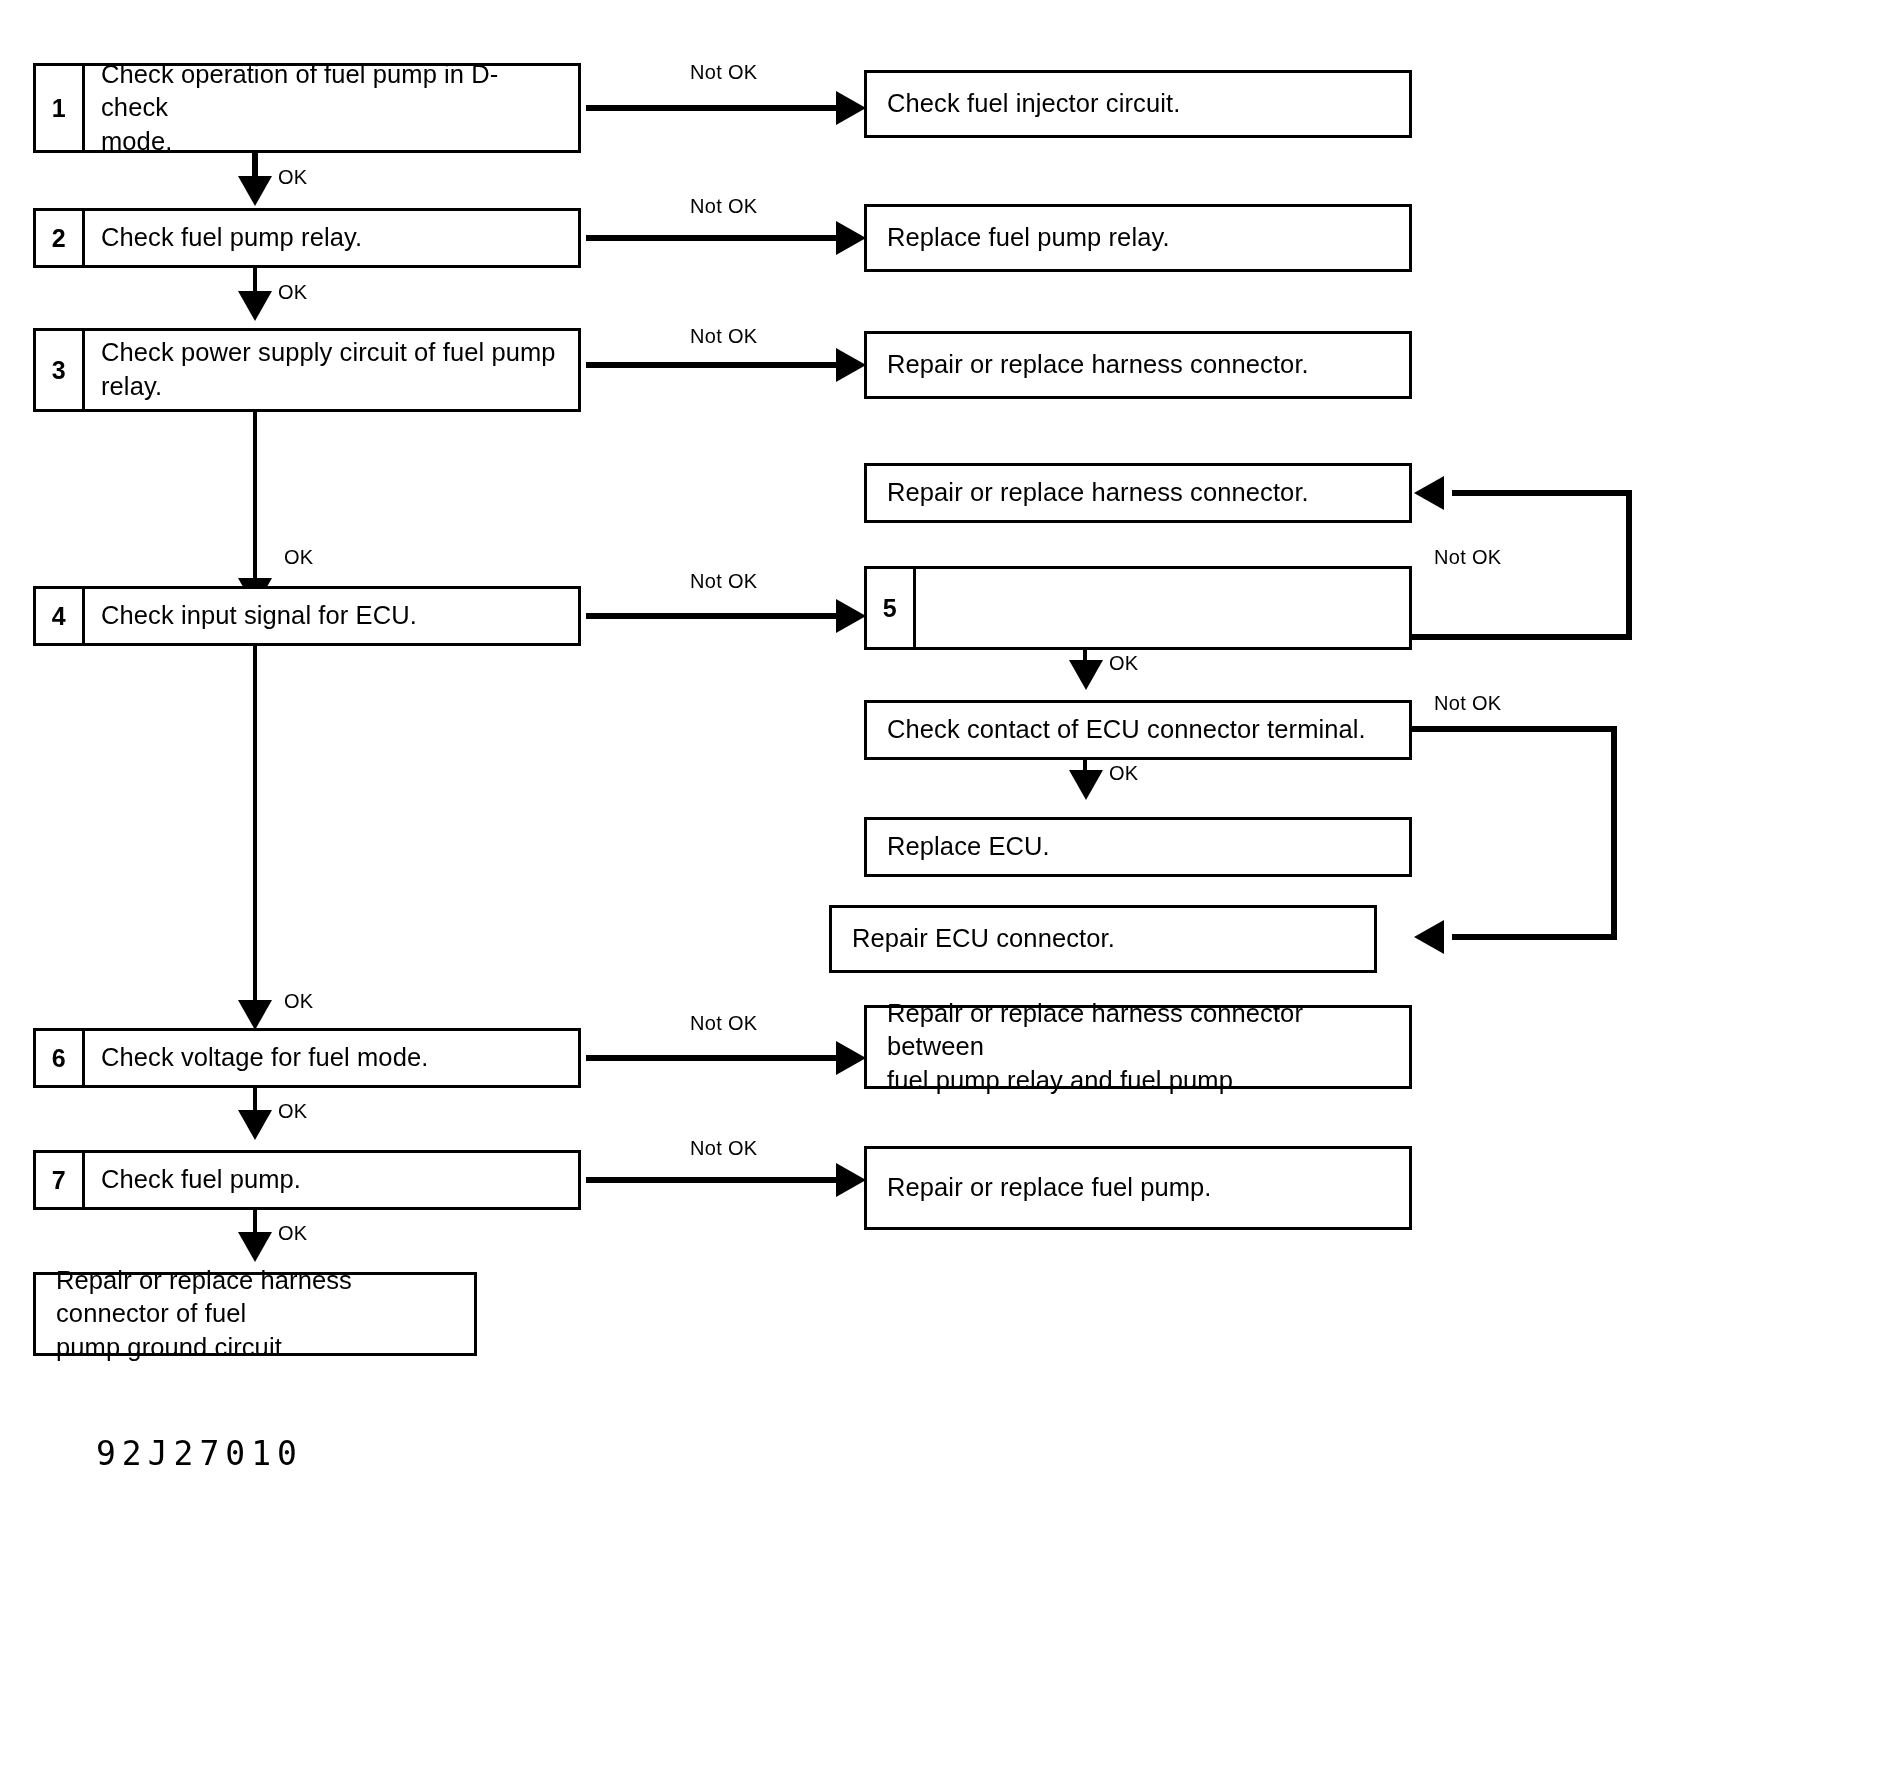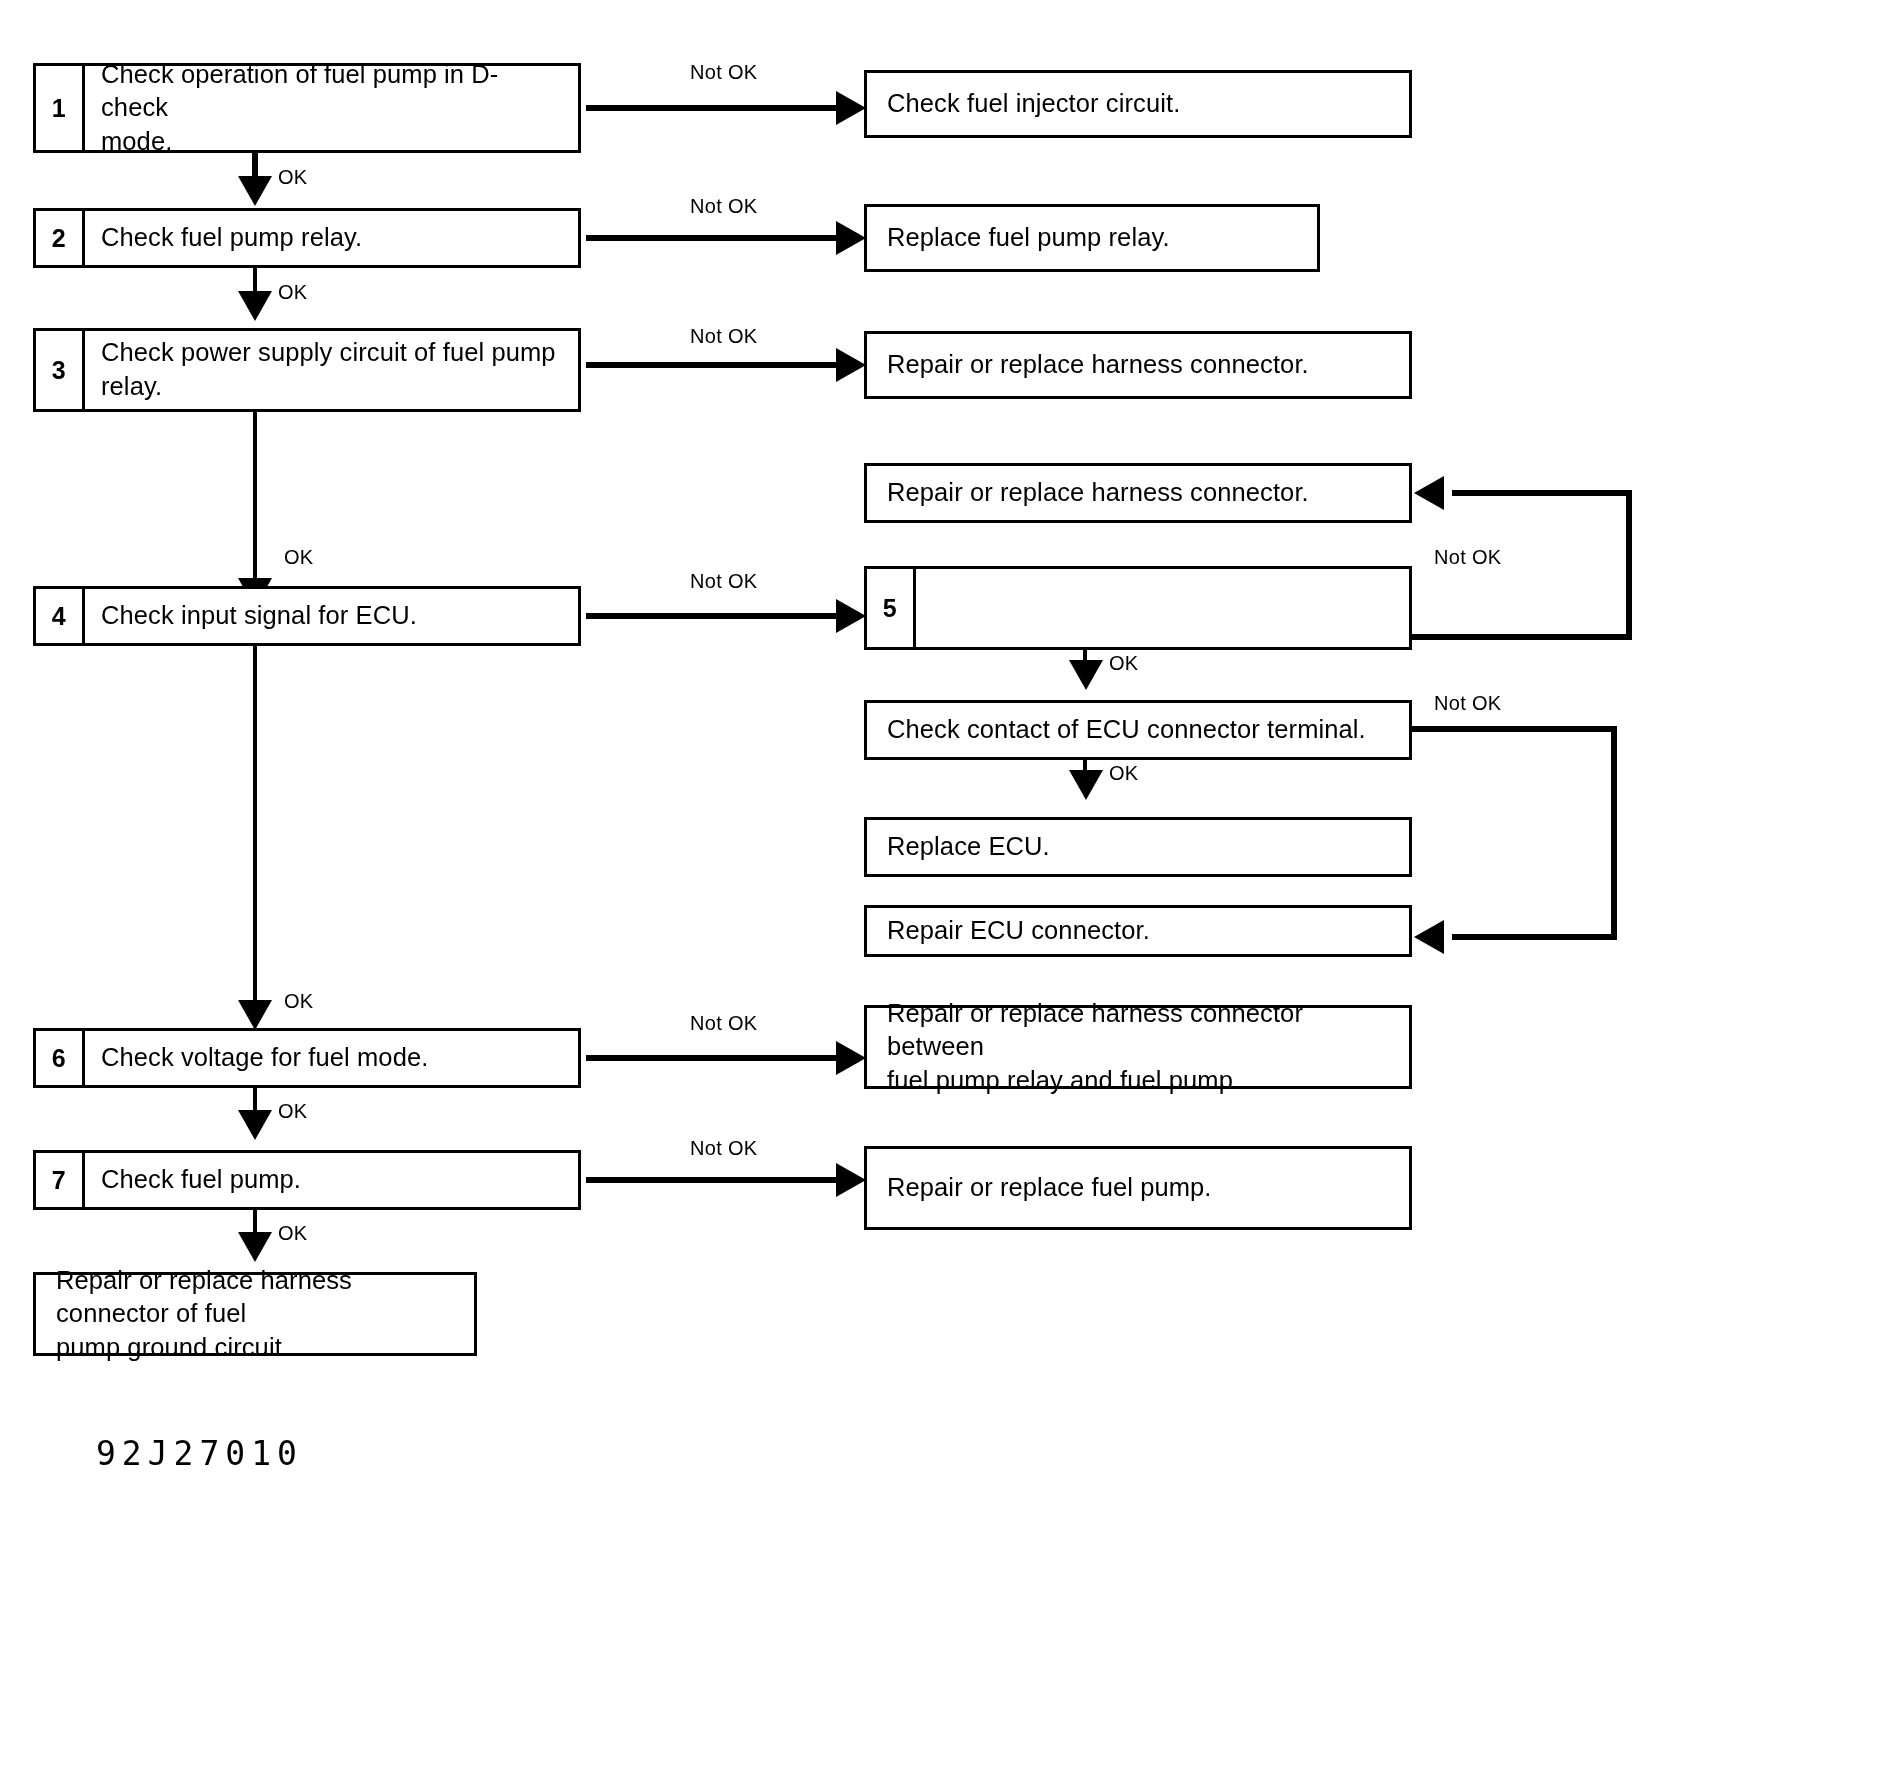--- a/index.html
+++ b/index.html
@@ -126,21 +126,21 @@
 
   <div class="box" style="left:33px; top:208px; width:548px; height:60px;">
     <div class="num">2</div>
     <div class="txt">Check fuel pump relay.</div>
   </div>
 
   <div class="hline" style="left:586px; top:235px; width:255px;"></div>
   <div class="arrow-r" style="left:836px; top:221px;"></div>
   <div class="lbl" style="left:690px; top:195px;">Not OK</div>
 
-  <div class="box noNum" style="left:864px; top:204px; width:456px; height:68px;">
+  <div class="box noNum" style="left:864px; top:204px; width:548px; height:68px;">
     <div class="txt">Replace fuel pump relay.</div>
   </div>
 
   <div class="vline thin" style="left:253px; top:268px; height:32px;"></div>
   <div class="arrow-d" style="left:238px; top:291px;"></div>
   <div class="lbl" style="left:278px; top:281px;">OK</div>
 
   <div class="box" style="left:33px; top:328px; width:548px; height:84px;">
     <div class="num">3</div>
     <div class="txt">Check power supply circuit of fuel pump
@@ -197,21 +197,21 @@
   <div class="lbl" style="left:1434px; top:692px;">Not OK</div>
 
   <div class="vline thin" style="left:1083px; top:760px; height:26px;"></div>
   <div class="arrow-d" style="left:1069px; top:770px;"></div>
   <div class="lbl" style="left:1109px; top:762px;">OK</div>
 
   <div class="box noNum" style="left:864px; top:817px; width:548px; height:60px;">
     <div class="txt">Replace ECU.</div>
   </div>
 
-  <div class="box noNum" style="left:864px; top:905px; width:548px; height:52px;text-align:center;">
+  <div class="box noNum" style="left:829px; top:905px; width:548px; height:68px;text-align:center;">
     <div class="txt">Repair ECU connector.</div>
   </div>
 
   <div class="vline thin" style="left:253px; top:646px; height:372px;"></div>
   <div class="arrow-d" style="left:238px; top:1000px;"></div>
   <div class="lbl" style="left:284px; top:990px;">OK</div>
 
   <div class="box" style="left:33px; top:1028px; width:548px; height:60px;">
     <div class="num">6</div>
     <div class="txt">Check voltage for fuel mode.</div>

